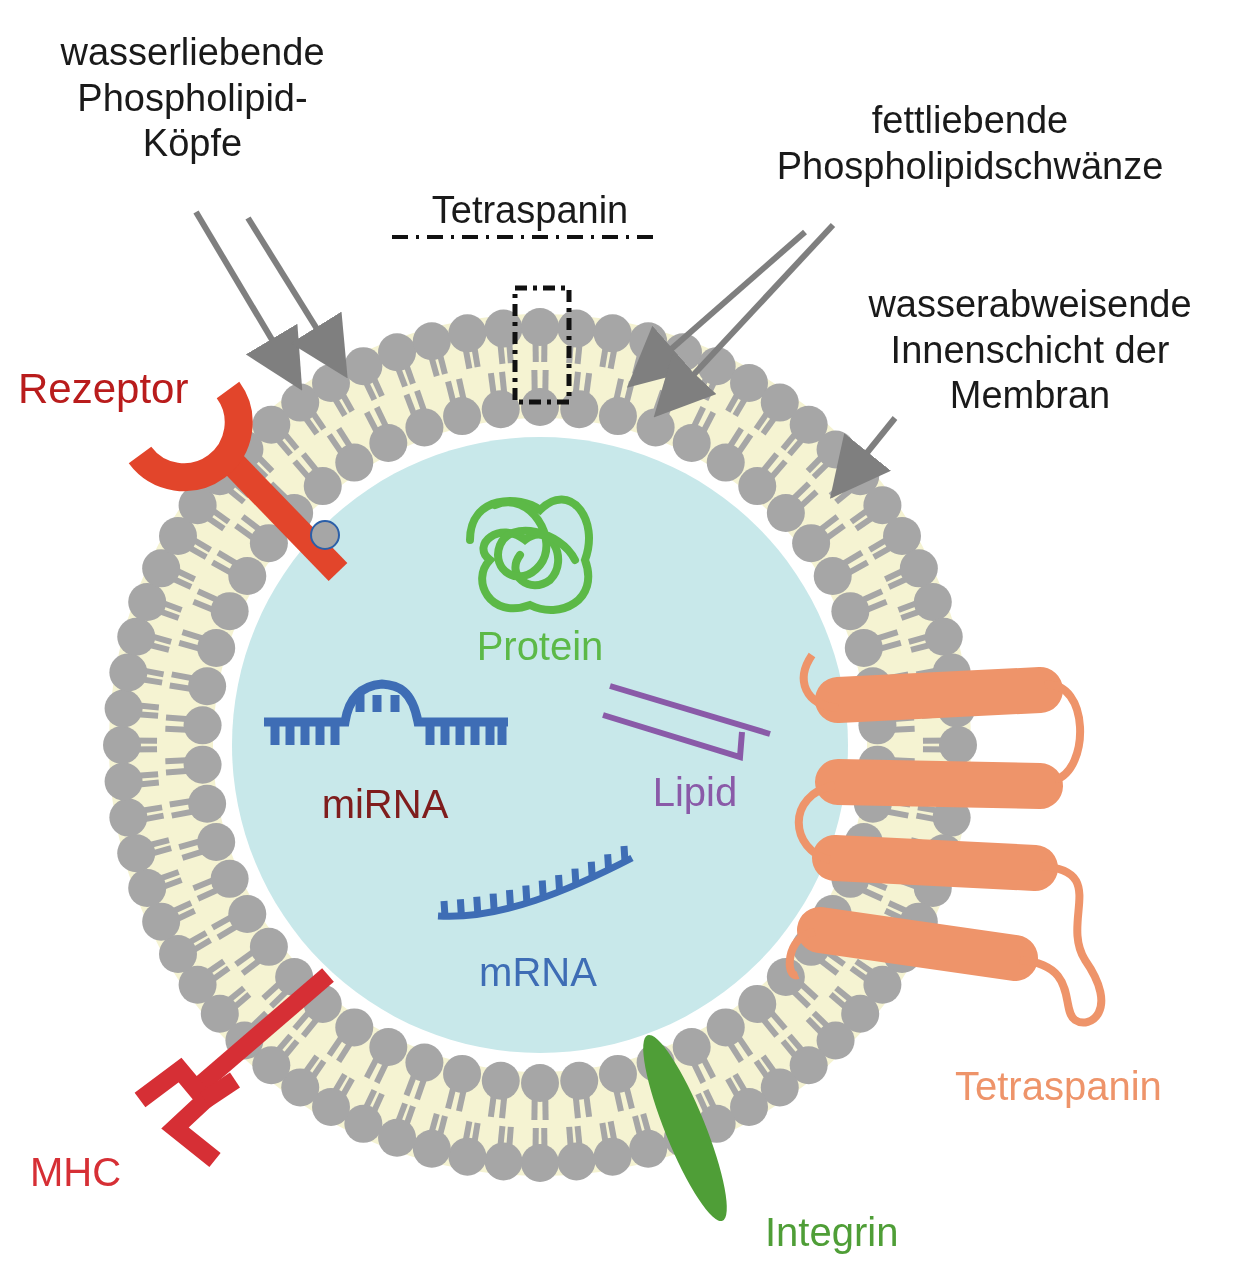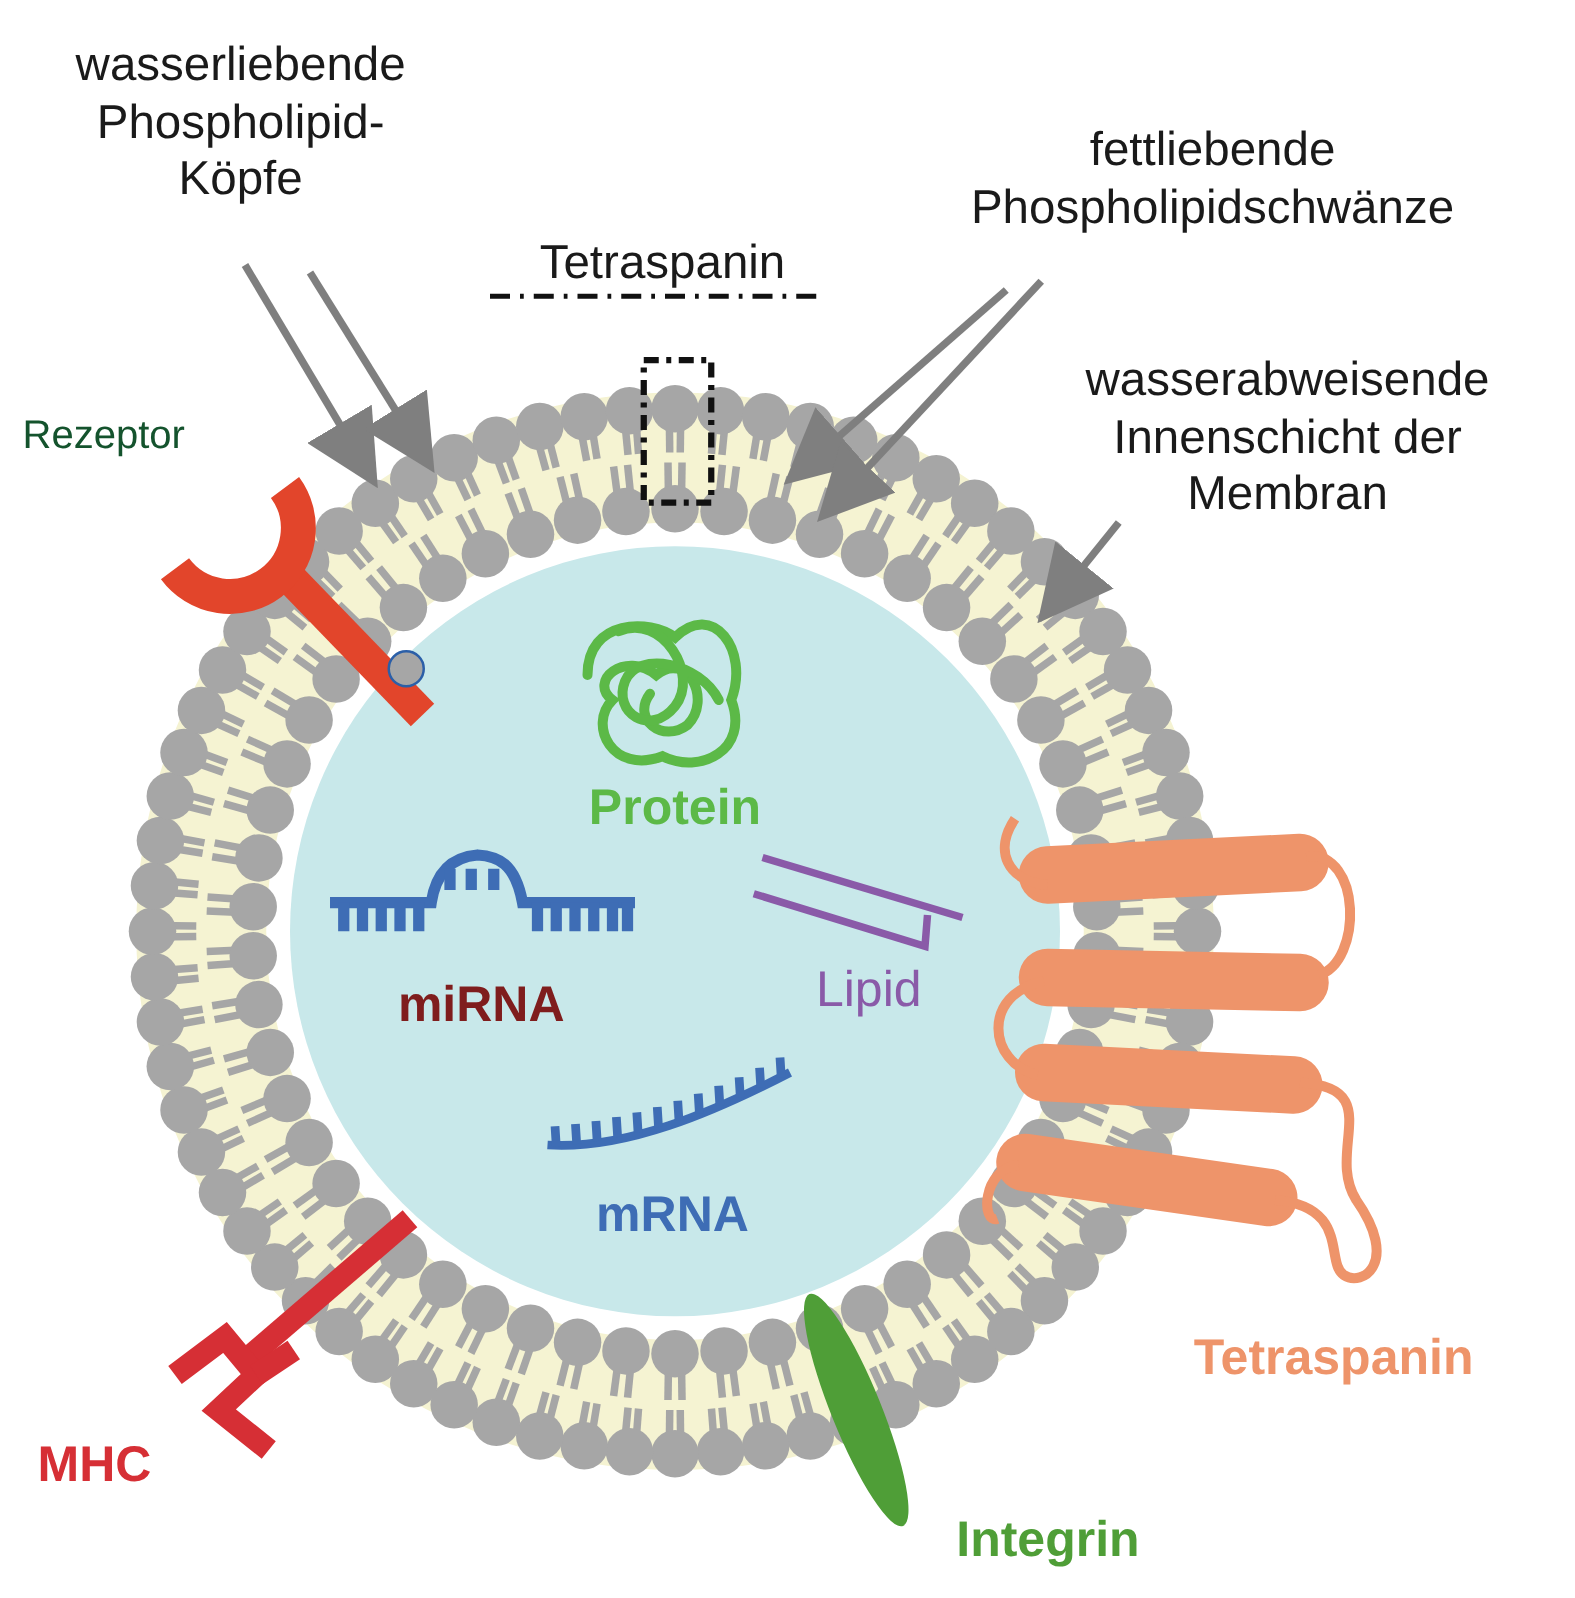--- a/index.html
+++ b/index.html
@@ -1,20 +1,20 @@
 <!DOCTYPE html>
 <html><head>
 <meta charset="utf-8">
 <style>
   html,body{margin:0;padding:0;background:#ffffff;}
   body{width:1260px;height:1278px;position:relative;overflow:hidden;font-family:"Liberation Sans","DejaVu Sans",sans-serif;}
   #stage{position:absolute;left:0;top:0;width:1260px;height:945px;}
   .lbl{position:absolute;text-align:center;white-space:pre-line;line-height:1.2;}
   .black{color:#1a1a1a;font-size:38px;}
-  .bold{font-weight:bold;font-size:40px;}
+  .bold{font-weight:normal;font-size:40px;}
 </style>
 </head>
 <body>
 
 <div id="stage">
   <svg id="svg" width="1260" height="1278" viewBox="0 0 1260 1278">
     <defs>
       <marker id="arrowhead" markerWidth="10" markerHeight="10" refX="6" refY="5" orient="auto" markerUnits="strokeWidth">
         <path d="M0,0 L10,5 L0,10 z" fill="#7f7f7f"></path>
       </marker>
@@ -483,21 +483,21 @@
   <div class="lbl black" style="left:20px;top:30px;width:345px;">wasserliebende
 Phospholipid-
 Köpfe</div>
   <div class="lbl black" style="left:715px;top:98px;width:510px;">fettliebende
 Phospholipidschwänze</div>
   <div class="lbl black" style="left:385px;top:188px;width:290px;">Tetraspanin</div>
   <div class="lbl black" style="left:820px;top:282px;width:420px;">wasserabweisende
 Innenschicht der
 Membran</div>
 
-  <div class="lbl" style="left:18px;top:328px;font-size:32px;color:#14532d;">Rezeptor</div>
+  <div class="lbl" style="left:18px;top:364px;font-size:42px;color:#b91c1c;">Rezeptor</div>
   <div class="lbl bold" style="left:30px;top:1148px;color:#d62f35;">MHC</div>
   <div class="lbl bold" style="left:765px;top:1208px;color:#4f9e37;text-align:right;">Integrin</div>
   <div class="lbl bold" style="left:955px;top:1062px;color:#ee946a;">Tetraspanin</div>
 
   <div class="lbl bold" style="left:455px;top:622px;width:170px;color:#5cb947;">Protein</div>
   <div class="lbl bold" style="left:300px;top:780px;width:170px;color:#7f1d1d;">miRNA</div>
   <div class="lbl bold" style="left:458px;top:948px;width:160px;color:#3e6db5;">mRNA</div>
   <div class="lbl" style="left:640px;top:768px;width:110px;font-size:40px;color:#8a5aa8;">Lipid</div>
 </div>
 

